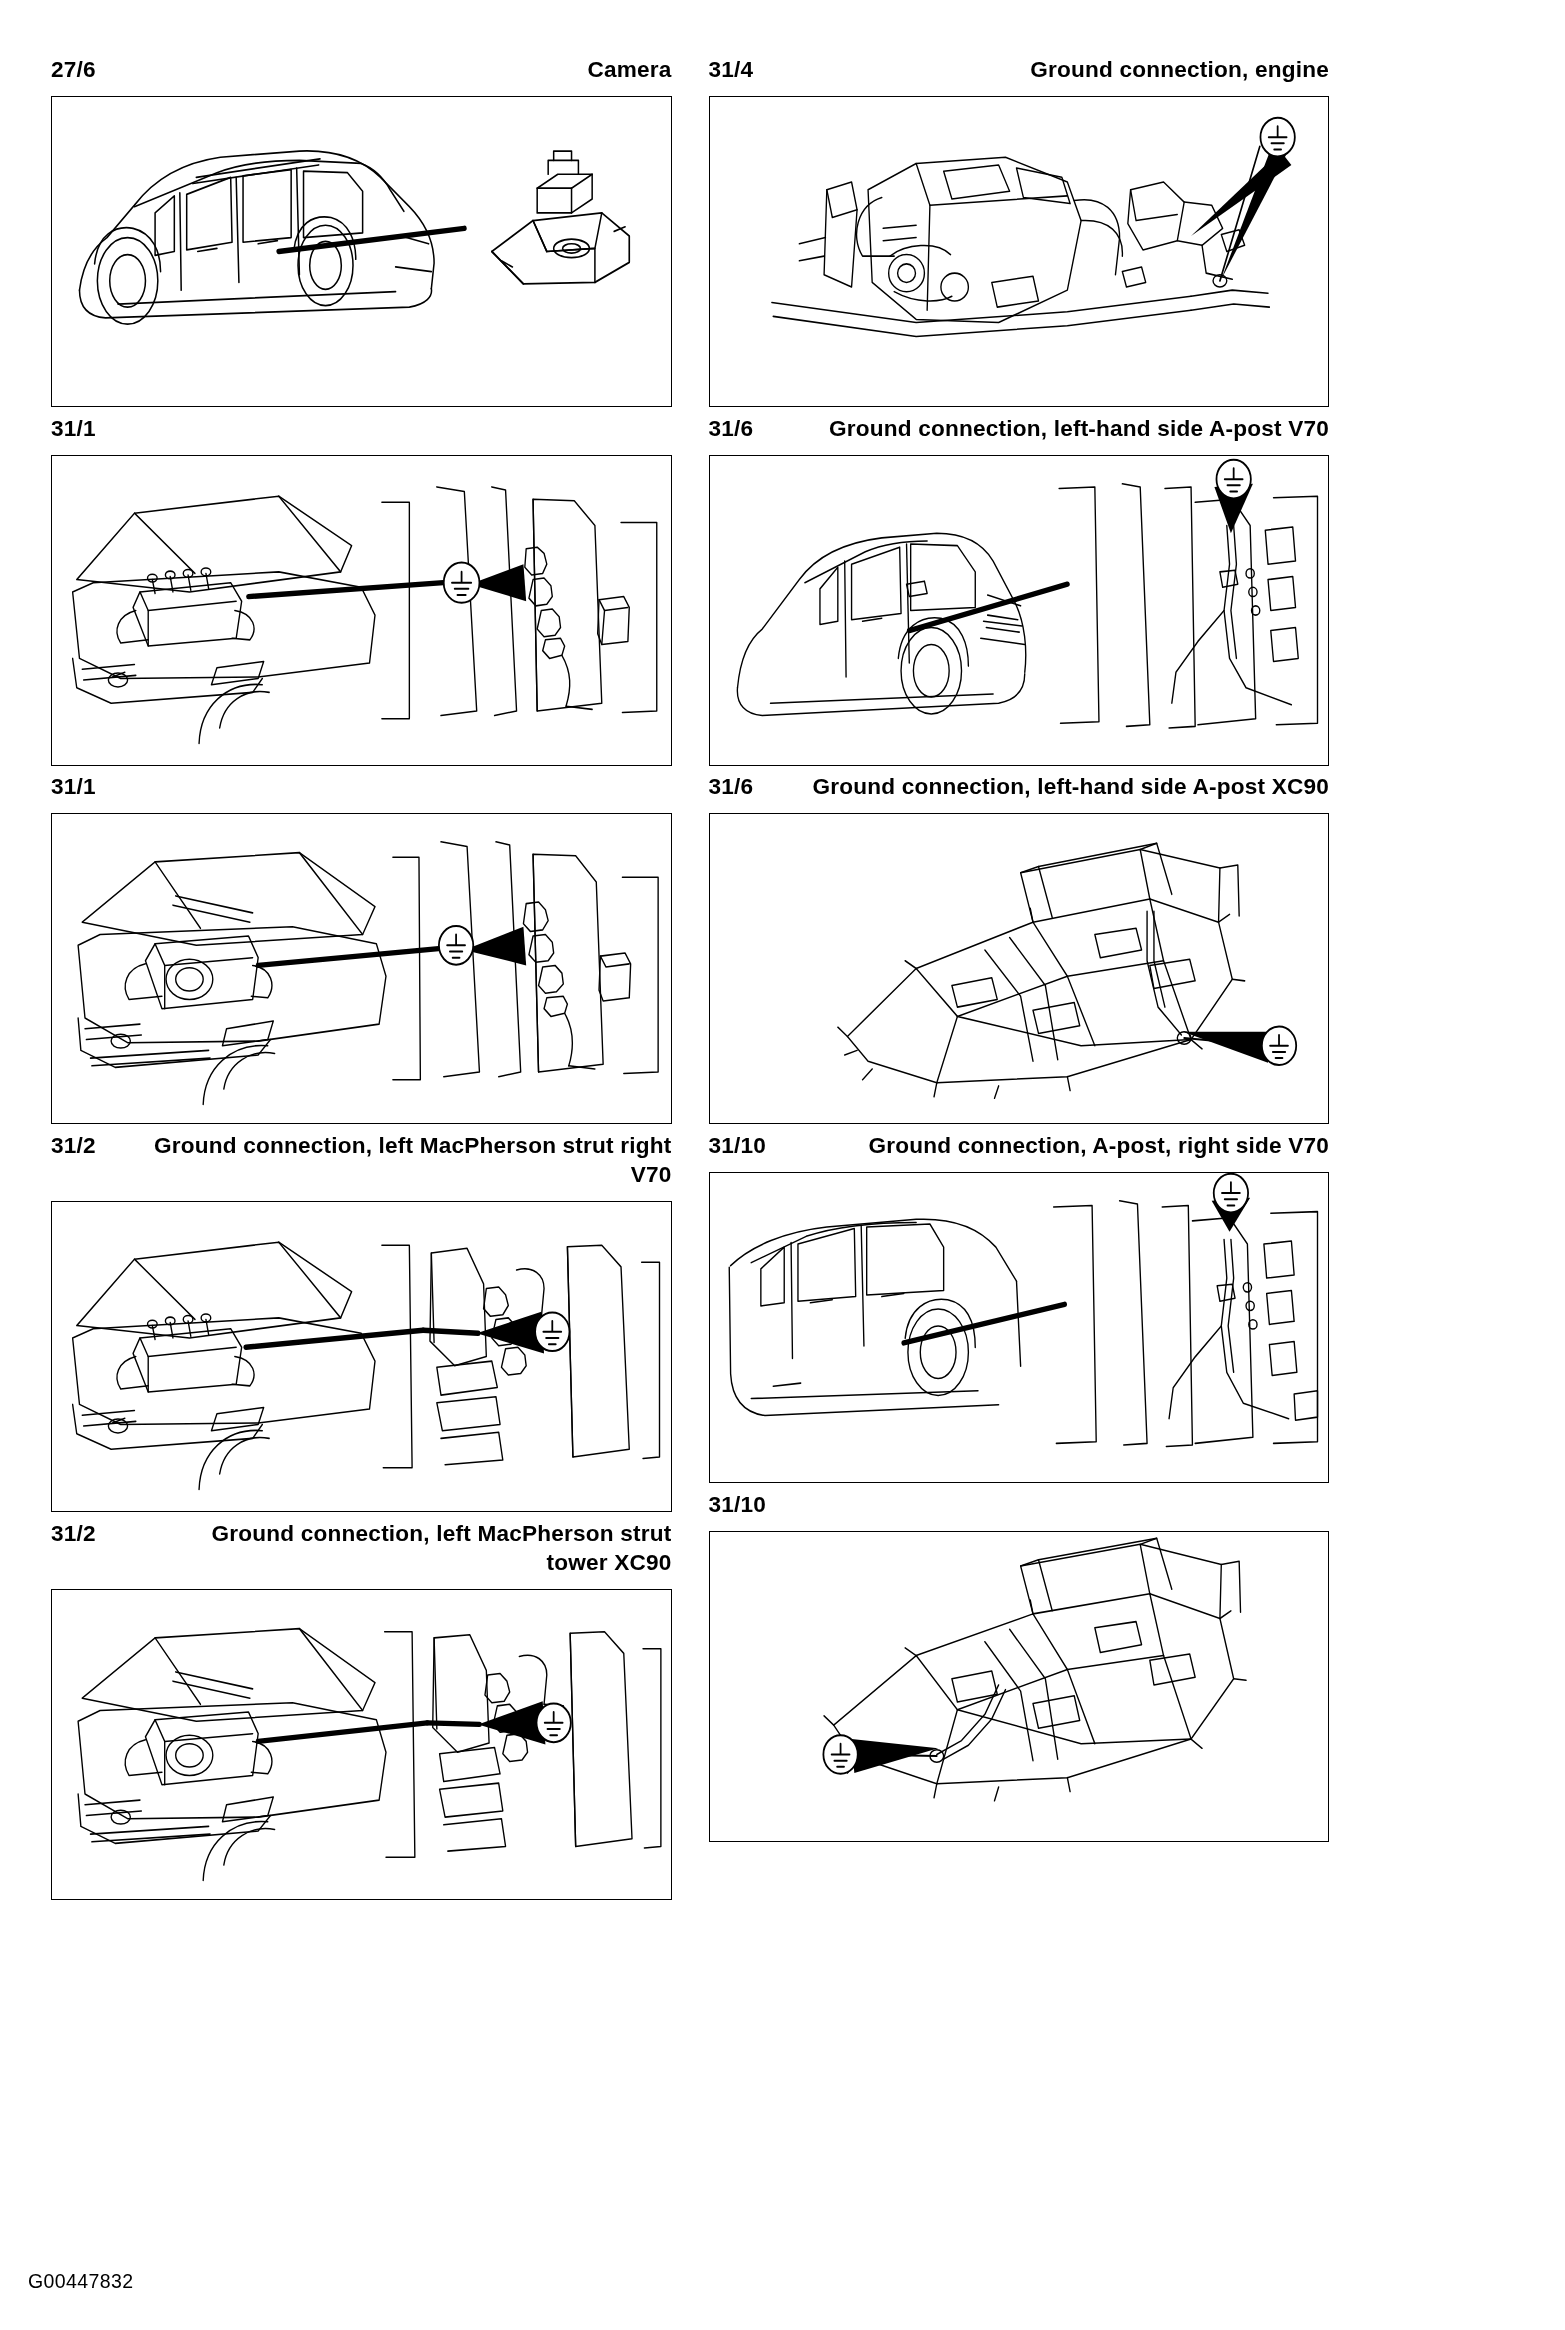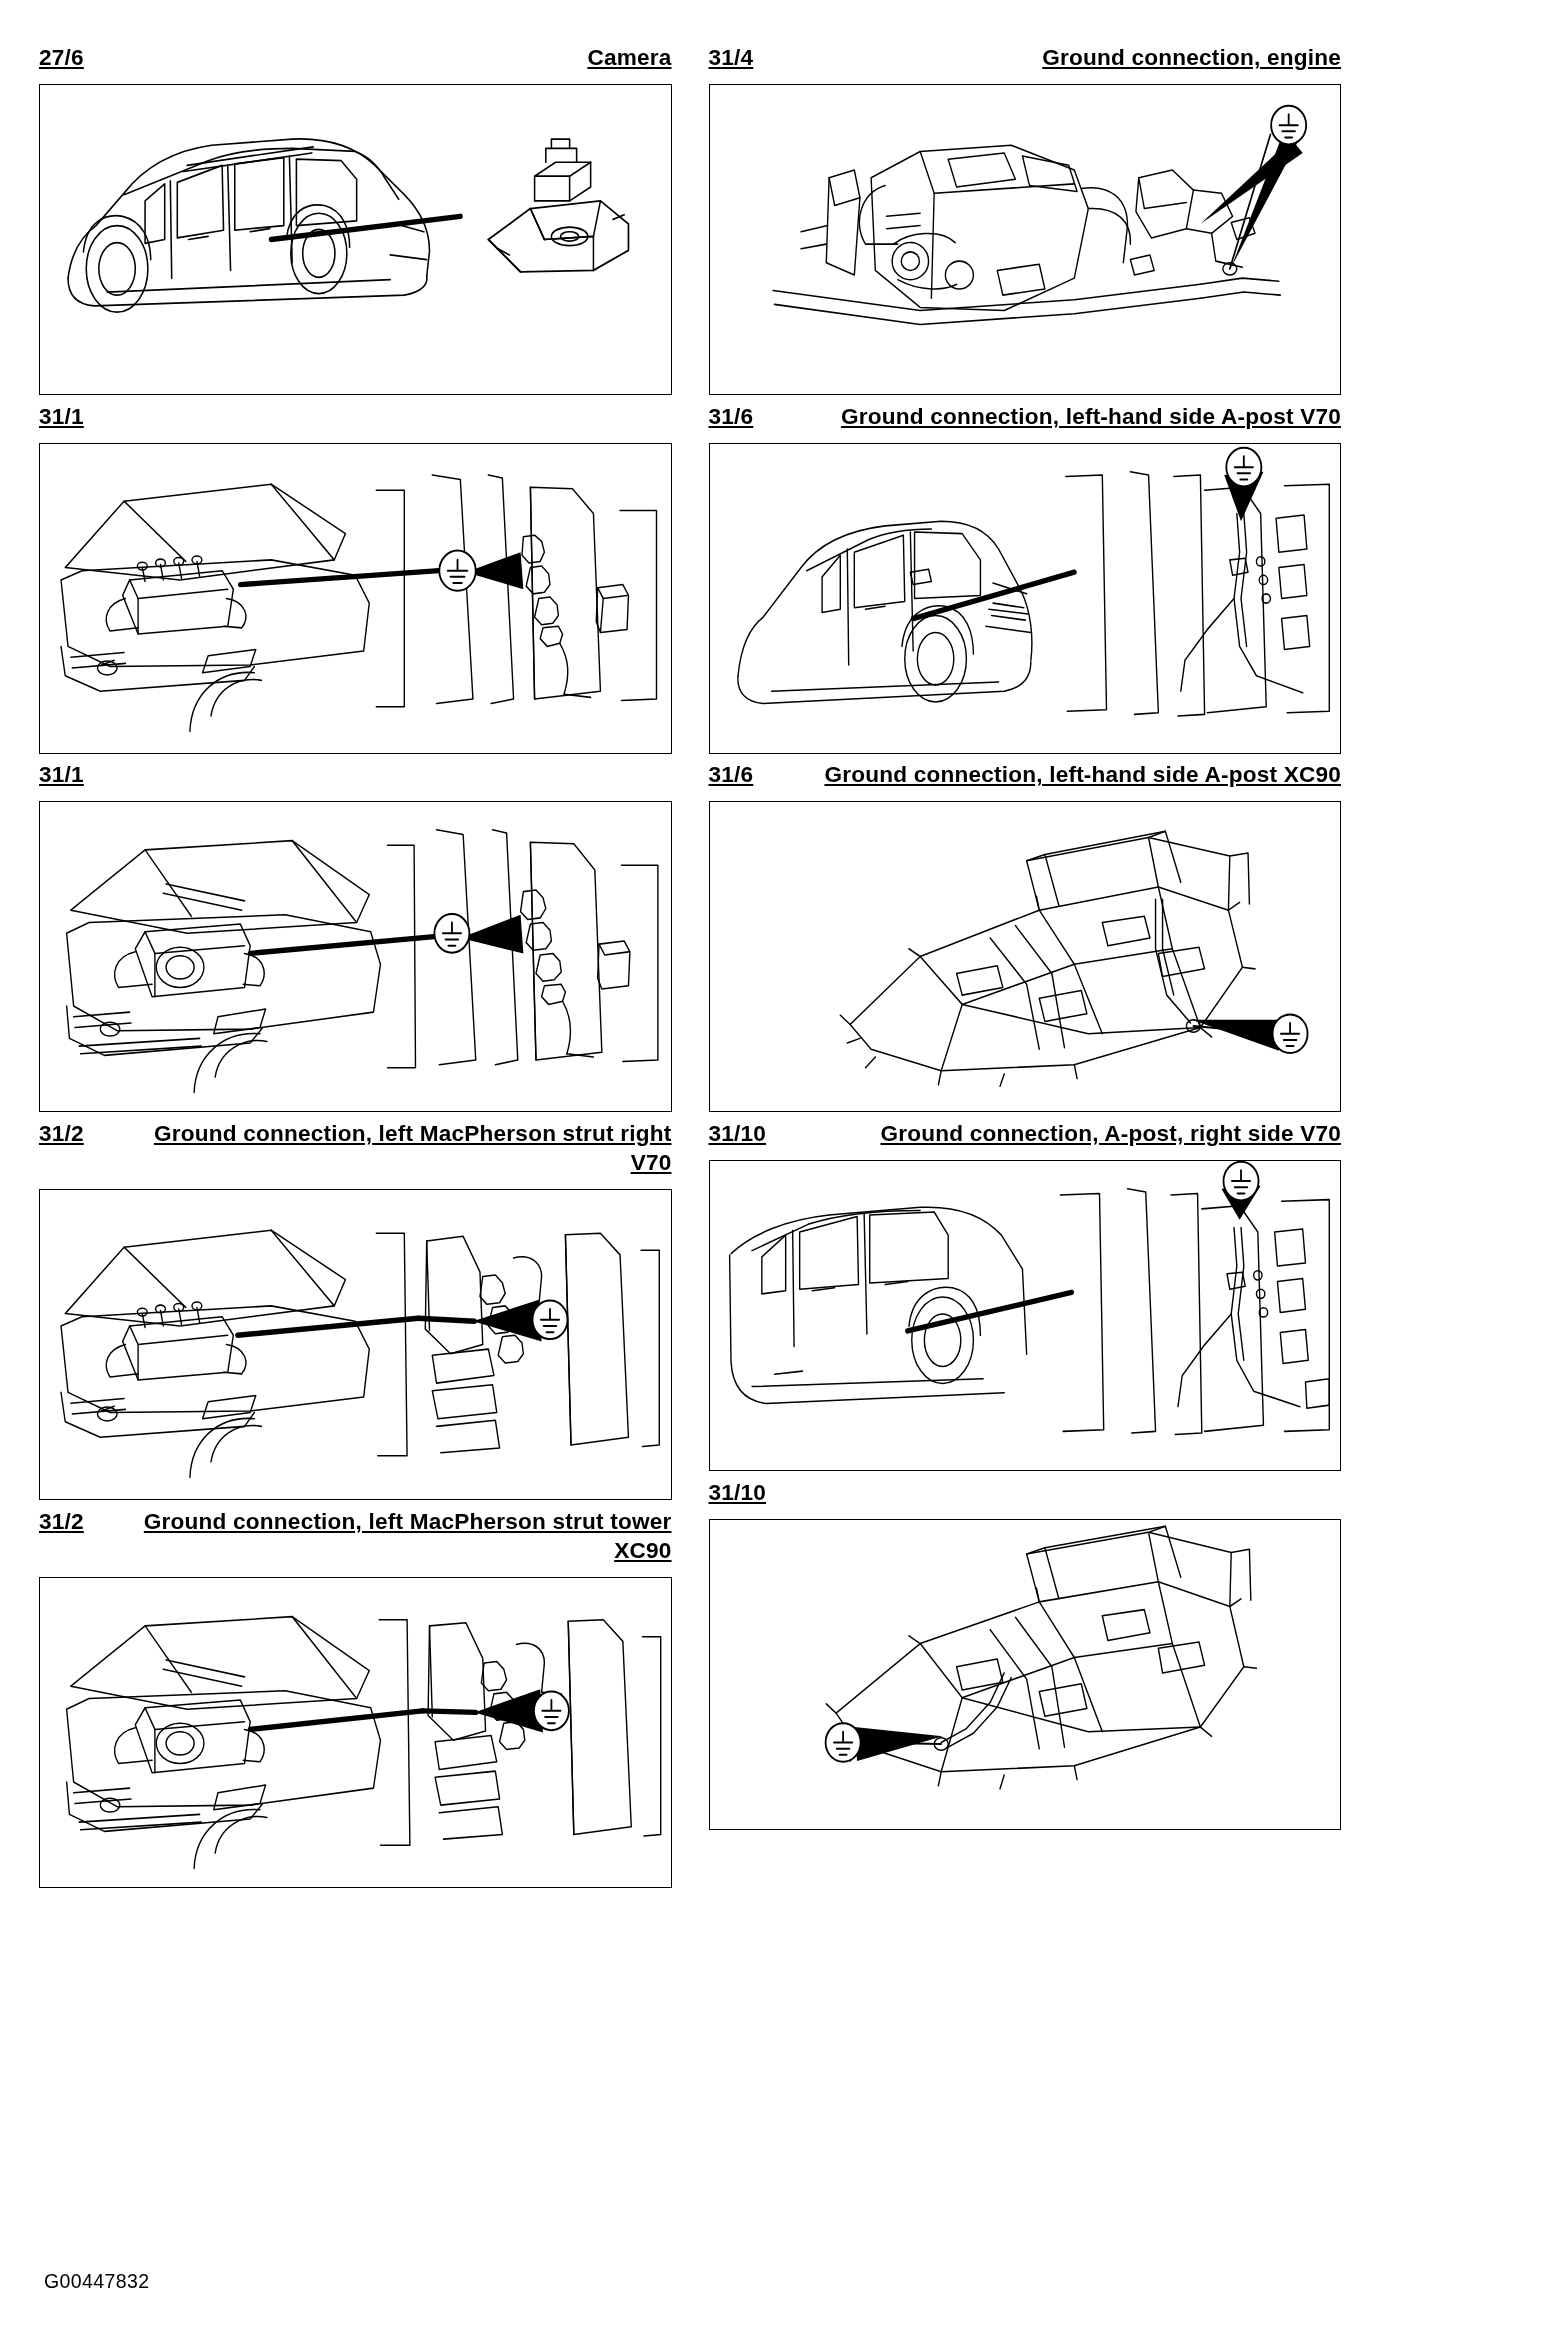--- a/index.html
+++ b/index.html
@@ -12,23 +12,22 @@
     height: 2330px;
     font-family: "Liberation Sans", sans-serif;
     color: #000000;
     position: relative;
     overflow: hidden;
   }
   .page {
     position: relative;
     width: 1380px;
     height: 2330px;
-    padding: 0;
+    padding: 12px;
     box-sizing: border-box;
-    text-decoration: underline;
   }
   .columns {
     display: flex;
     flex-direction: row;
     padding: 44px 39px 0 39px;
     box-sizing: border-box;
     gap: 37px;
   }
   .col {
     width: 716px;
@@ -62,21 +61,21 @@
     border: 1.6px solid #000;
     background: #fff;
     position: relative;
     overflow: hidden;
     box-sizing: border-box;
   }
   .fig-tall { height: 311px; }
   .figure svg { display: block; width: 100%; height: 100%; }
   .footer-code {
     position: absolute;
-    left: 44px;
+    left: 28px;
     bottom: 37px;
     font-size: 19.5px;
     font-family: "Liberation Sans", sans-serif;
     font-weight: normal;
     letter-spacing: 0.4px;
   }
 </style>
 </head>
 <body>
 

